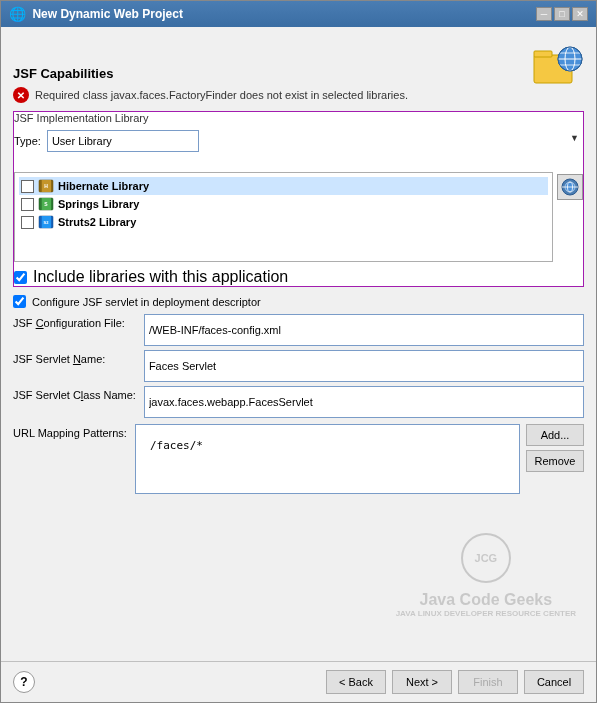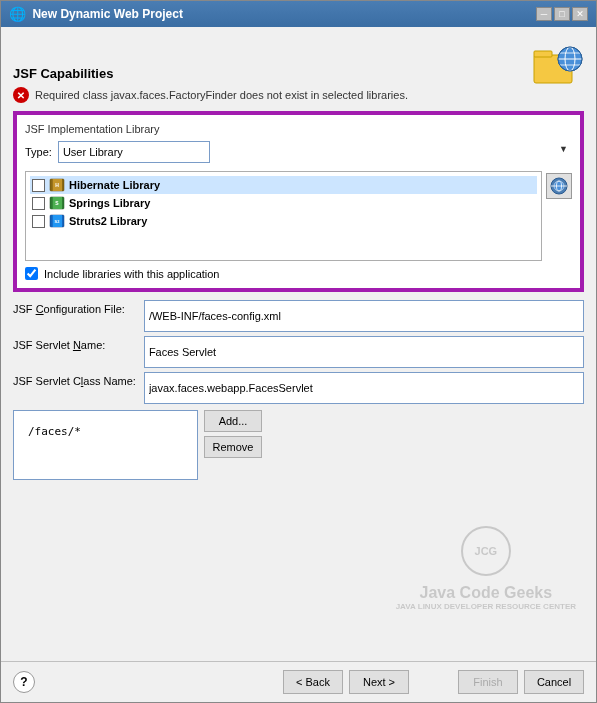--- a/index.html
+++ b/index.html
@@ -86,34 +86,33 @@
       display: flex;
       align-items: center;
       justify-content: center;
       flex-shrink: 0;
     }
     .error-text {
       font-size: 11px;
       color: #333;
     }
     .group-box {
-      border: 4px solid #a21caf;
-      background: white;
-      padding: 8px;
+      border: 1px solid #a21caf;
+      background: white;
     }
     .group-label {
       font-size: 11px;
       margin-bottom: 6px;
       color: #333;
     }
     .type-row {
       display: flex;
       align-items: center;
       gap: 6px;
-      margin-bottom: 8px;
+      margin-bottom: 20px;
     }
     .type-label {
       font-size: 11px;
       font-weight: normal;
     }
     .type-select {
       flex: 1;
       height: 22px;
       border: 1px solid #7a9cc8;
       background: white;
@@ -185,21 +184,21 @@
       justify-content: center;
       cursor: pointer;
     }
     .include-checkbox-row {
       display: flex;
       align-items: center;
       gap: 6px;
       margin-top: 4px;
     }
     .checkbox-label {
-      font-size: 11px;
+      font-size: 16px;
     }
     .configure-section {
       display: flex;
       flex-direction: column;
       gap: 6px;
     }
     .configure-checkbox-row {
       display: flex;
       align-items: center;
       gap: 6px;
@@ -431,40 +430,45 @@
         </div>
       </div>
 
       <div class="include-checkbox-row" style="margin-top:6px;">
         <input type="checkbox" checked="" style="width: 13px; height: 13px;">
         <span class="checkbox-label">Include libraries with this application</span>
       </div>
     </div>
 
     <div class="configure-section">
+      <div class="configure-checkbox-row">
+        <input type="checkbox" checked="" style="width: 13px; height: 13px;">
+        <span class="configure-title">Configure JSF servlet in deployment descriptor</span>
+      </div>
 
       <div class="form-grid">
 
         <span class="form-label">
           <span>JSF <span style="text-decoration:underline">C</span>onfiguration File:</span>
         </span>
         <input type="text" class="form-input" value="/WEB-INF/faces-config.xml" style="">
 
         <span class="form-label">
           JSF Servlet <span style="text-decoration:underline">N</span>ame:
         </span>
         <input type="text" class="form-input" value="Faces Servlet" style="">
 
         <span class="form-label">
           JSF Servlet C<span style="text-decoration:underline">l</span>ass Name:
         </span>
         <input type="text" class="form-input" value="javax.faces.webapp.FacesServlet" style="">
       </div>
 
       <div class="url-mapping-row">
+        <span class="form-label">URL Mapping Patterns:</span>
         <div class="url-mapping-right">
           <textarea class="url-textarea" style="">/faces/*</textarea>
           <div class="url-buttons">
             <button class="url-btn">Add...</button>
             <button class="url-btn">Remove</button>
           </div>
         </div>
       </div>
     </div>
 
@@ -486,19 +490,19 @@
 
   <div class="bottom-bar">
     <button class="help-btn">?</button>
     <div class="nav-buttons">
       <button class="nav-btn">
         <span>&lt; Back</span>
       </button>
       <button class="nav-btn">
         <span>Next &gt;</span>
       </button>
-      <button class="nav-btn" disabled="" style="color:#aaa;margin-left:43px;">
+      <button class="nav-btn" disabled="" style="color:#aaa;">
         <span>Finish</span>
       </button>
       <button class="nav-btn">Cancel</button>
     </div>
   </div>
 </div>
 
 </body></html>

